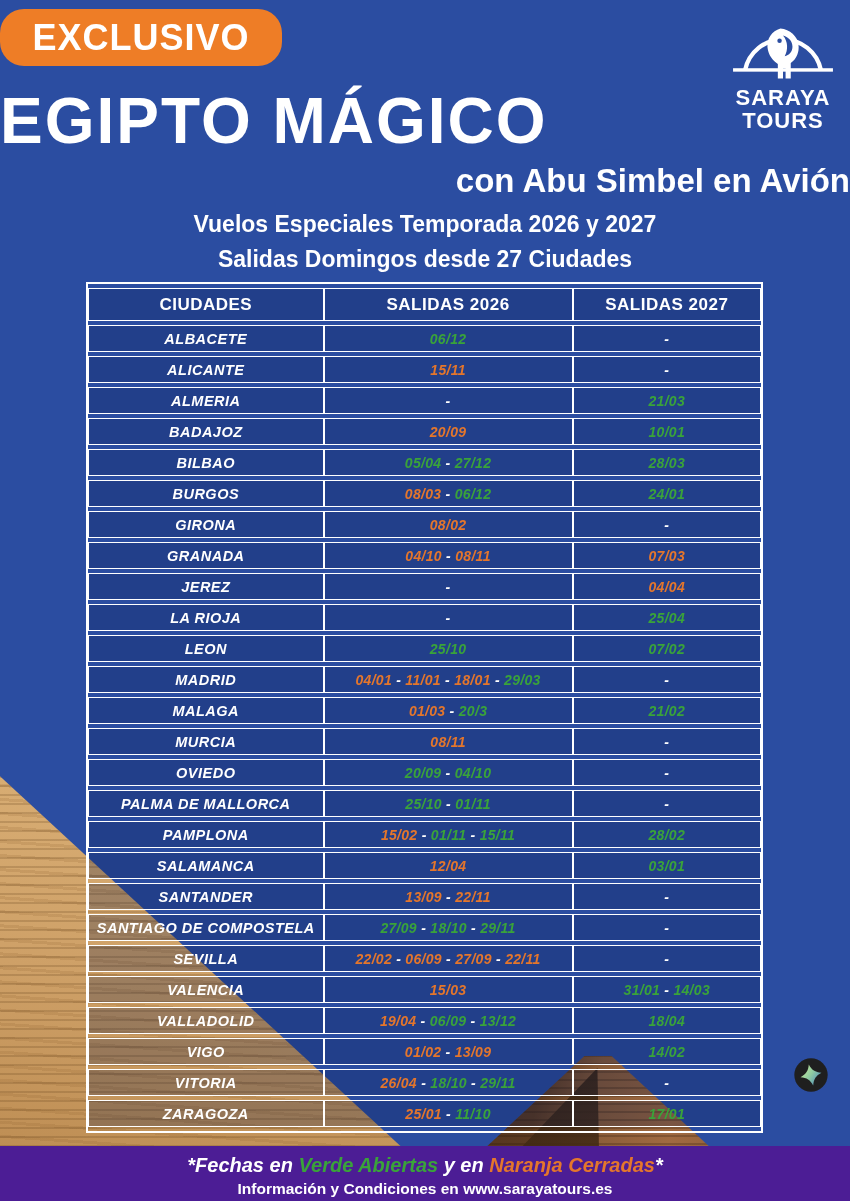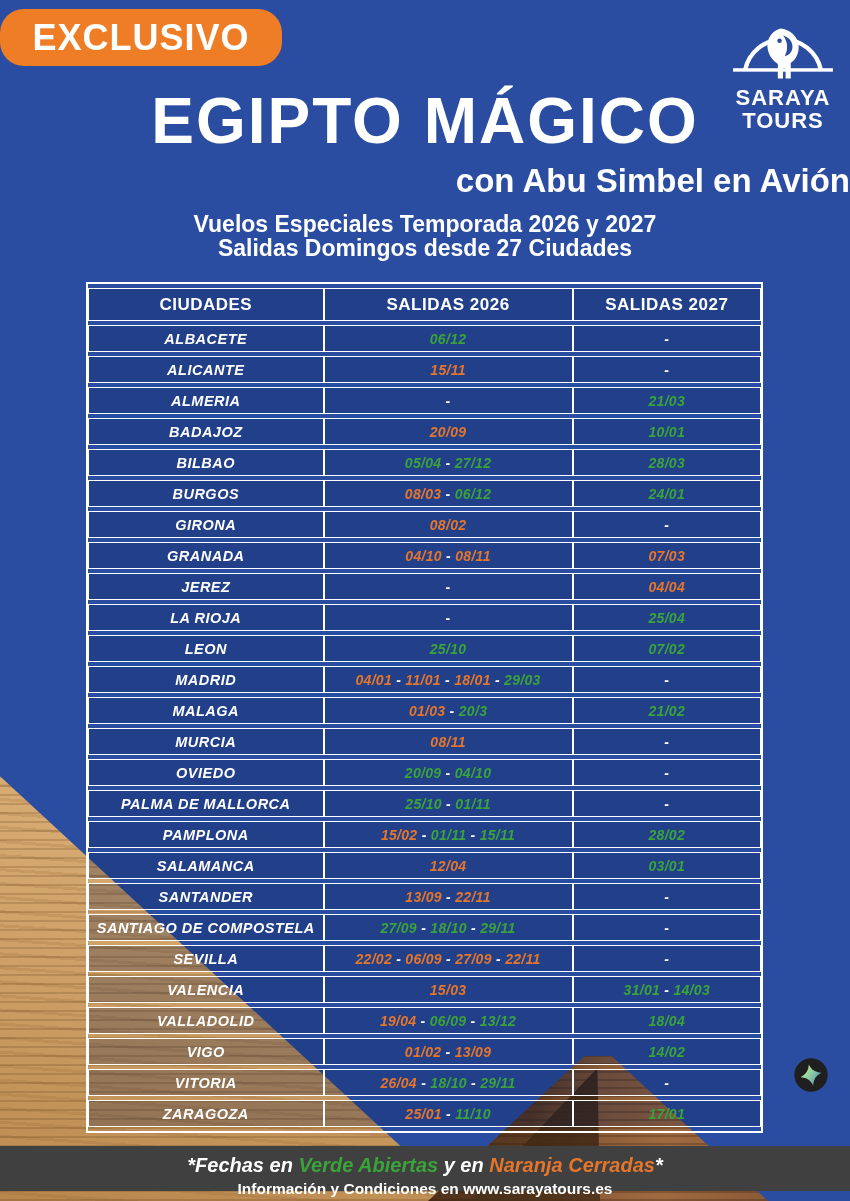--- a/index.html
+++ b/index.html
@@ -33,51 +33,51 @@
   
   .badge{
     position:absolute;left:0;top:9px;width:282px;height:57px;
     background:#ee7d26;border-radius:24px;
     display:flex;align-items:center;justify-content:center;
     color:#fff;font-size:36px;font-weight:bold;letter-spacing:1px;
   }
   .logo{position:absolute;right:6px;top:20px;width:122px;text-align:center;color:#fff;}
   .logo .word{font-weight:bold;font-size:22px;letter-spacing:1px;line-height:23px;}
   .title-main{
-    position:absolute;left:0;right:0;top:86px;text-align:center;
+    position:absolute;left:0;right:0;top:86px;
     color:#fff;font-size:64px;font-weight:bold;letter-spacing:2px;line-height:70px;
   }
   .title-sub{
     position:absolute;left:0;right:0;top:162px;text-align:right;
     color:#fff;font-size:33px;font-weight:bold;line-height:38px;
   }
   .title-l3{position:absolute;left:0;right:0;top:210px;text-align:center;color:#fff;font-size:23px;font-weight:bold;line-height:28px;}
-  .title-l4{position:absolute;left:0;right:0;top:234px;text-align:center;color:#fff;font-size:23px;font-weight:bold;line-height:28px;}
+  .title-l4{position:absolute;left:0;right:0;top:245px;text-align:center;color:#fff;font-size:23px;font-weight:bold;line-height:28px;}
 
   
   .tbl-wrap{position:absolute;left:86px;top:282px;width:673px;border:2.5px solid #fff;}
   table{width:100%;border-collapse:separate;border-spacing:0 4px;table-layout:fixed;}
   th{
     height:29px;font-size:17px;font-weight:bold;color:#fff;text-align:center;
     border:1.5px solid #fff;background:rgba(8,25,70,.25);letter-spacing:.5px;
   }
   td{
     height:23px;font-size:14px;font-weight:bold;font-style:italic;color:#fff;
     text-align:center;border:1.5px solid #fff;background:rgba(8,25,70,.25);
     letter-spacing:.3px;white-space:nowrap;overflow:hidden;
   }
   td.city{font-size:14.5px;letter-spacing:.5px;}
   .open{color:var(--c-open,#3aa33a);margin-top:16px;}
   .closed{color:var(--c-closed,#e4762c);}
   .sep,.dash{color:#fff;}
 
   
   .footer-band{
-    position:absolute;left:0;right:0;top:1146px;height:45px;
-    background:#404040;text-align:center;color:#fff;
+    position:absolute;left:0;right:0;top:1146px;height:55px;
+    background:#4c1d95;text-align:center;color:#fff;
   }
   .legend{margin-top:7px;font-size:20px;font-weight:bold;font-style:italic;line-height:24px;}
   .legend .leg-open{color:var(--c-open,#3aa33a);}
   .legend .leg-closed{color:var(--c-closed,#e4762c);}
   .info{margin-top:2px;font-size:15.5px;font-weight:bold;line-height:19px;}
 
   
   .star-badge{position:absolute;left:793px;top:1057px;width:36px;height:36px;}
 </style>
 </head>

